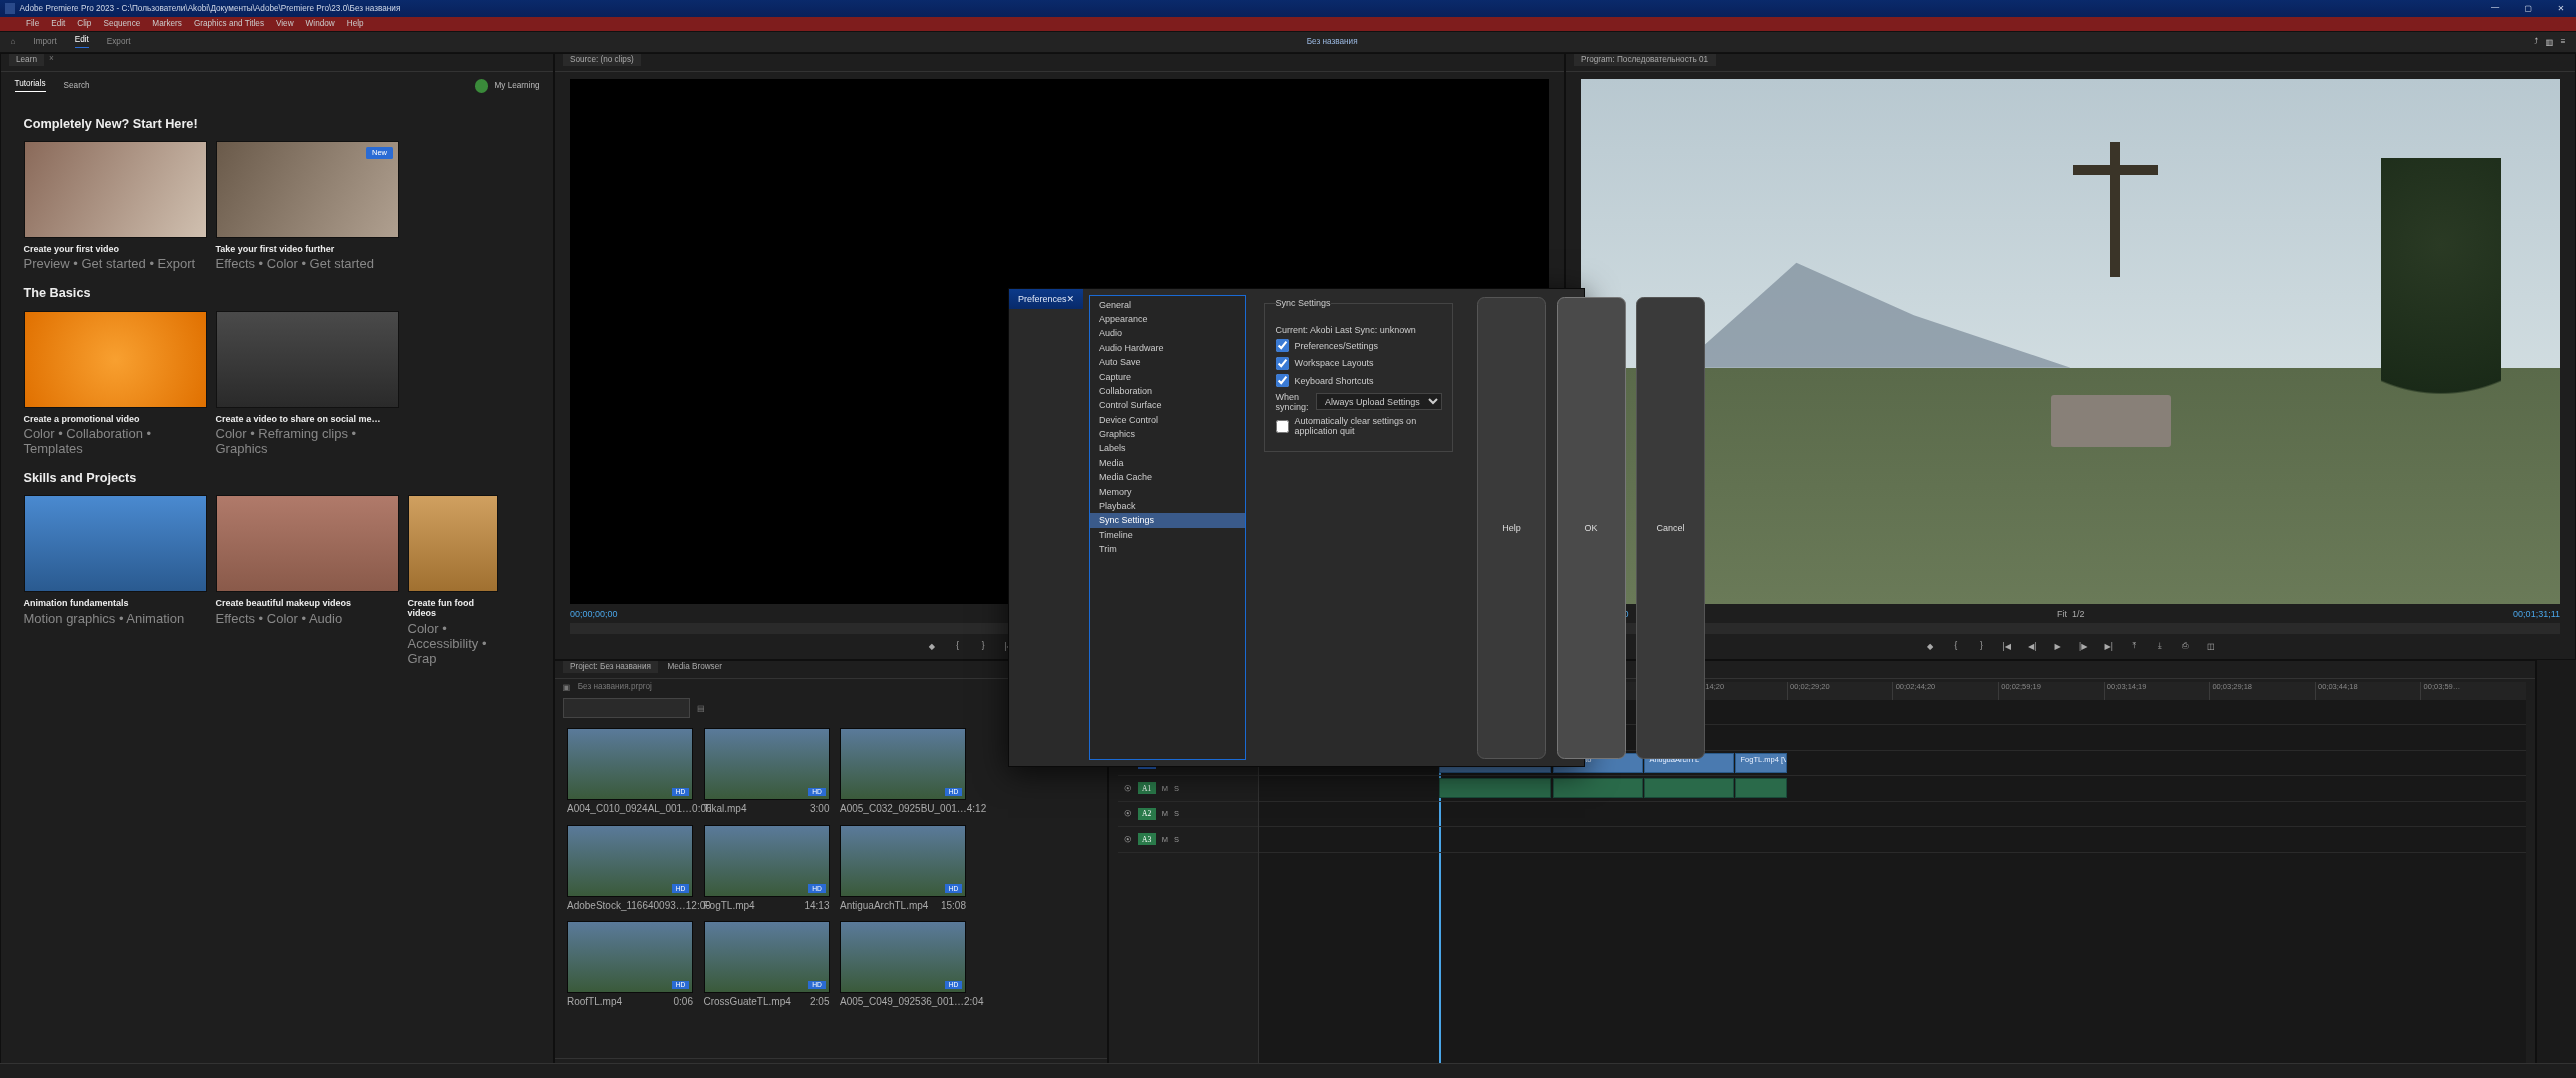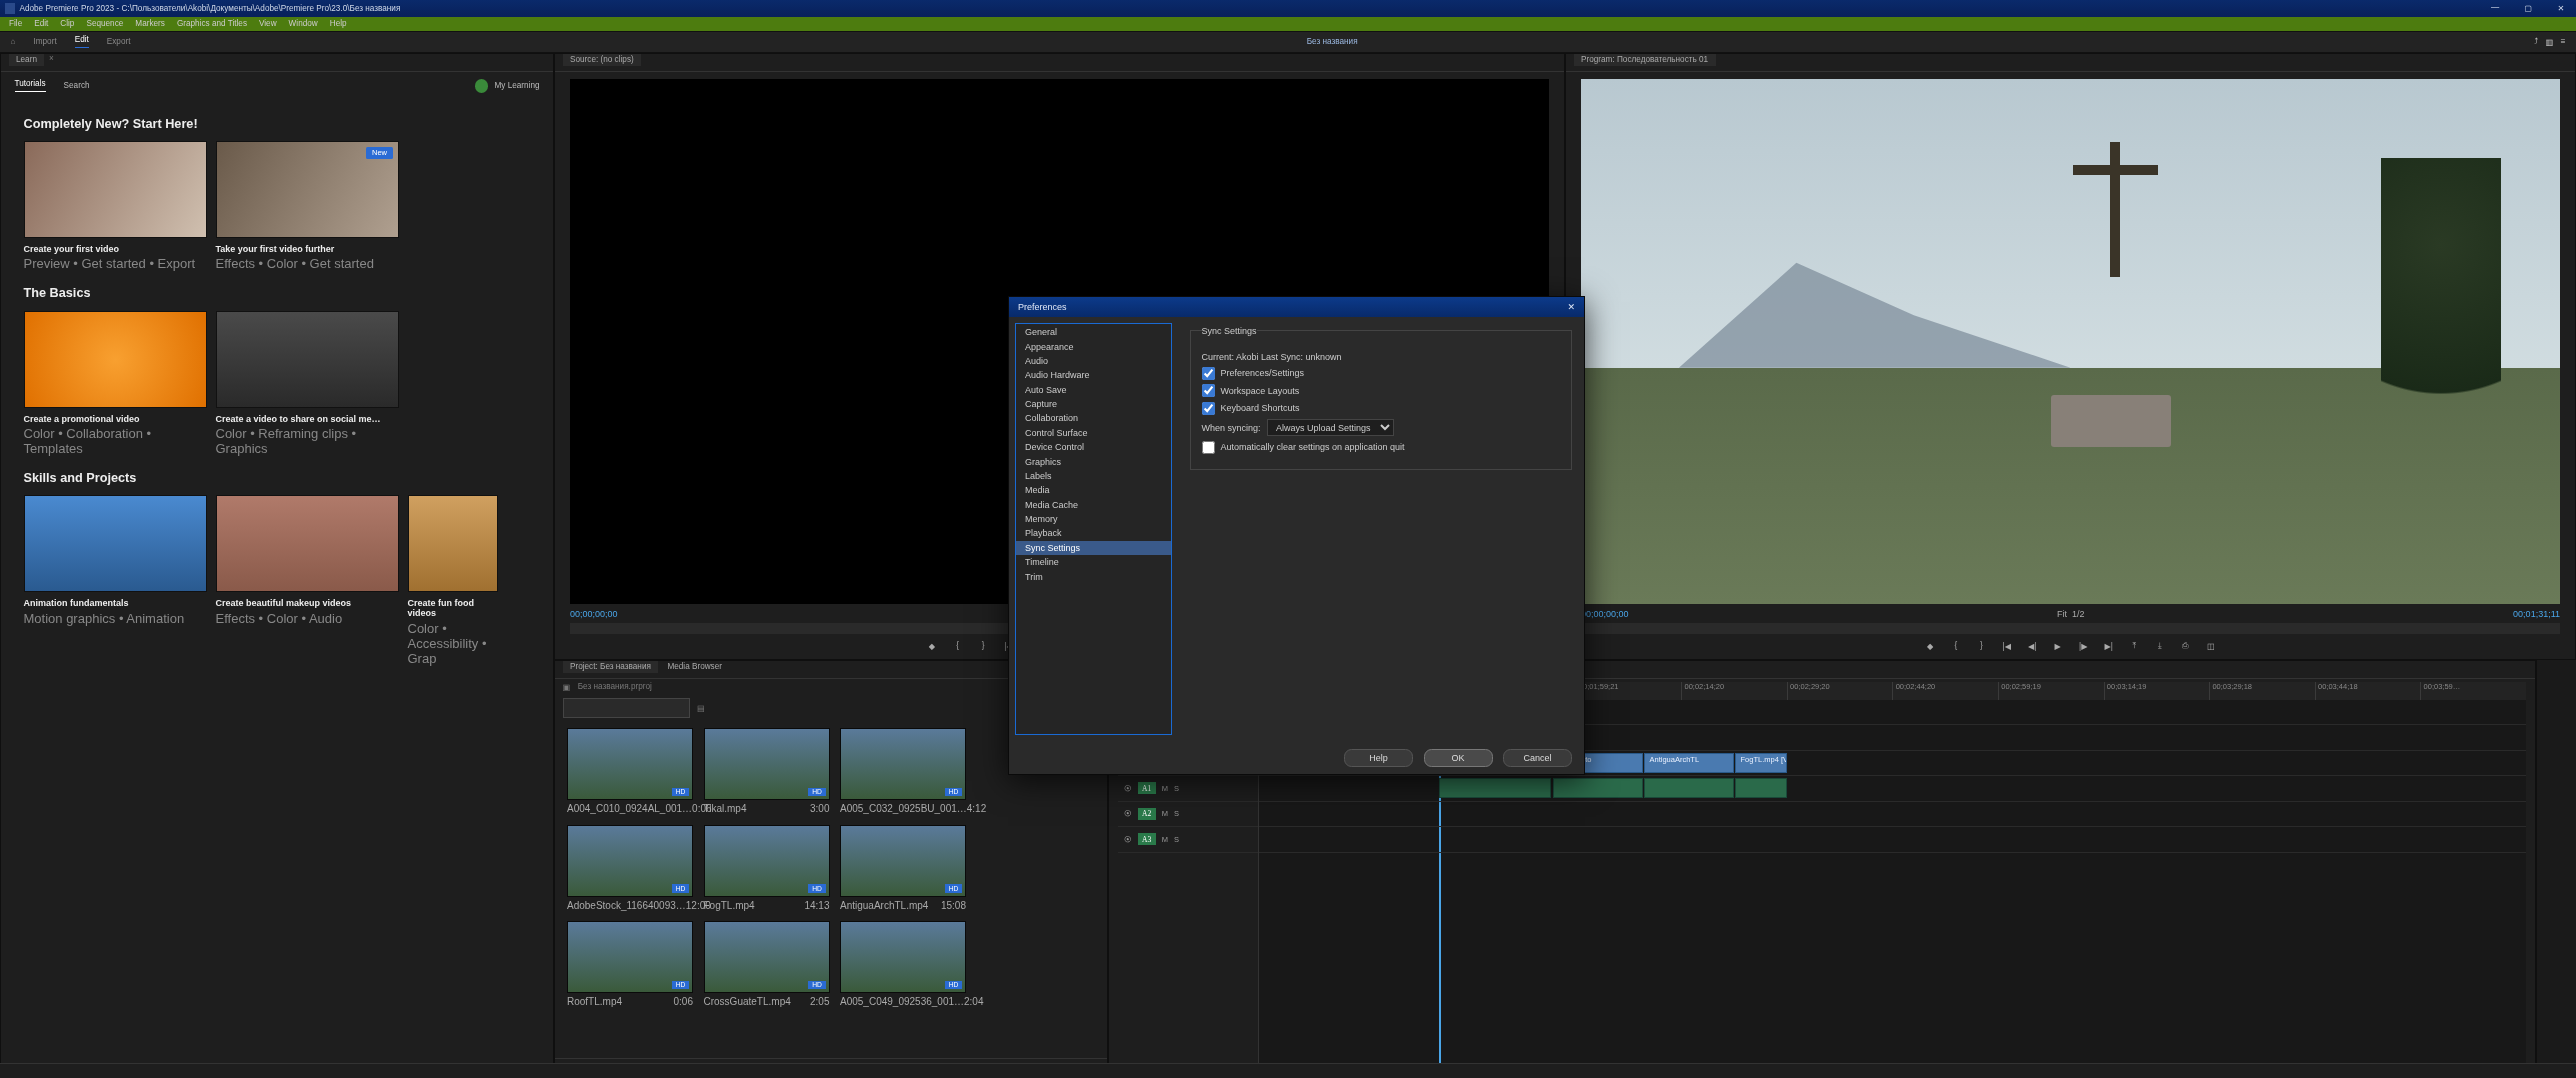--- a/index.html
+++ b/index.html
@@ -1,21 +1,21 @@
 <!DOCTYPE html>
 <html style="font-size:12px"><head>
 <meta charset="utf-8">
 <style>
 * { margin:0; padding:0; box-sizing:border-box; font-family:"Segoe UI",Tahoma,sans-serif; }
 body { background:#1a1a1a; color:#ccc; font-size:8.2px; width:2576px; height:1078px; overflow:hidden; position:relative; }
 .titlebar { height:16.5px; background:linear-gradient(#0a2a6b,#08205a); display:flex; align-items:center; padding:0 4.5px; color:#cfd8e8; font-size:8.2px; }
 .titlebar .icon { width:10.5px; height:10.5px; background:#2a4a8a; margin-right:4.5px; }
 .winctrl { margin-left:auto; display:flex; gap:12px; }
 .winctrl span { width:21px; text-align:center; color:#cfd8e8; cursor:pointer; }
-.menubar { height:15px; background:#4d7c0f; display:flex; align-items:center; padding:0 3px; font-size:8.2px; border-bottom:0.7px solid #111; }
+.menubar { height:15px; background:#7f1d1d; display:flex; align-items:center; padding:0 20px; font-size:8.2px; border-bottom:0.7px solid #111; }
 .menubar span { padding:0 6px; cursor:pointer; }
 .toolbar { height:21px; background:#232323; display:flex; align-items:center; padding:0 10.5px; gap:18px; border-bottom:0.7px solid #111; }
 .toolbar .tbtn { color:#8a8a8a; cursor:pointer; }
 .toolbar .tbtn.active { color:#fff; border-bottom:1.5px solid #2a6bd4; padding-bottom:3px; }
 .toolbar .right { margin-left:auto; display:flex; gap:7.5px; }
 .workspace { display:flex; height:calc(100% - 52px); }
 .panel { background:#1e1e1e; border:0.7px solid #0f0f0f; position:relative; }
 .panel-tab { height:18px; display:flex; align-items:flex-start; padding:0 7.5px; font-size:8.2px; color:#aaa; border-bottom:0.7px solid #333; }
 .panel-tab .t { padding:1.5px 7.5px; background:#2a2a2a; margin-right:1.5px; cursor:pointer; }
 .panel-tab .x { margin-left:3px; color:#777; }
@@ -72,21 +72,21 @@
 .tl-left .trk .lbl { background:#2a6bd4; color:#fff; padding:1.5px 4.5px; font-size:7.5px;font-family:Liberation Serif, serif; }
 .tl-left .trk.audio .lbl { background:#2a7a4a; }
 .tl-tracks { flex:1; position:relative; }
 .tl-tracks .trk { height:25.5px; border-bottom:0.7px solid #2a2a2a; position:relative; }
 .tl-clip { position:absolute; top:2.2px; bottom:2.2px; background:#4a7ab0; border:0.7px solid #2a5a8a; font-size:7.5px; color:#e8f0ff; padding:1.5px 4.5px; overflow:hidden; white-space:nowrap; }
 .tl-clip.aud { background:#2a6a4a; border-color:#1a4a3a; }
 .tl-play { position:absolute; top:0; bottom:0; width:1.5px; background:#4aa5e8; left:180px; }
 .tl-play::before { content:""; position:absolute; top:-4.5px; left:-3.7px; width:9px; height:7.5px; background:#4aa5e8; clip-path:polygon(0 0,100% 0,50% 100%); }
 
 .dialog-backdrop { position:absolute; inset:0; pointer-events:none; }
-.dialog { position:absolute; left:1008px; top:296px; width:577px; height:479px; background:#2a2a2a; border:0.7px solid #0a0a0a; box-shadow:0 6px 30px rgba(0,0,0,.7); display:flex; flex-direction:column; pointer-events:auto; }
+.dialog { position:absolute; left:1008px; top:288px; width:577px; height:479px; background:#2a2a2a; border:0.7px solid #0a0a0a; box-shadow:0 6px 30px rgba(0,0,0,.7); display:flex; flex-direction:row; pointer-events:auto; }
 .dlg-title { height:19.5px; background:linear-gradient(#0c3a8a,#082a6a); color:#e0e8f8; display:flex; align-items:center; padding:0 9px; font-size:9px; }
 .dlg-title .x { margin-left:auto; cursor:pointer; }
 .dlg-body { flex:1; display:flex; }
 .dlg-nav { width:157px; border:0.7px solid #1a6ad4; margin:6px; padding:1.5px 0; background:#252525; }
 .dlg-nav div { padding:2.2px 9px; font-size:9px; cursor:pointer; color:#ccc; }
 .dlg-nav div.sel { background:#3a5a8a; color:#fff; }
 .dlg-main { flex:1; padding:9px 12px; }
 .dlg-main legend { font-size:9px; color:#ccc; margin-bottom:4.5px; }
 .dlg-main fieldset { border:0.7px solid #444; padding:7.5px 10.5px 10.5px; margin-bottom:9px; }
 .dlg-row { display:flex; align-items:center; gap:6px; margin:4.5px 0; font-size:9px; color:#ccc; }

